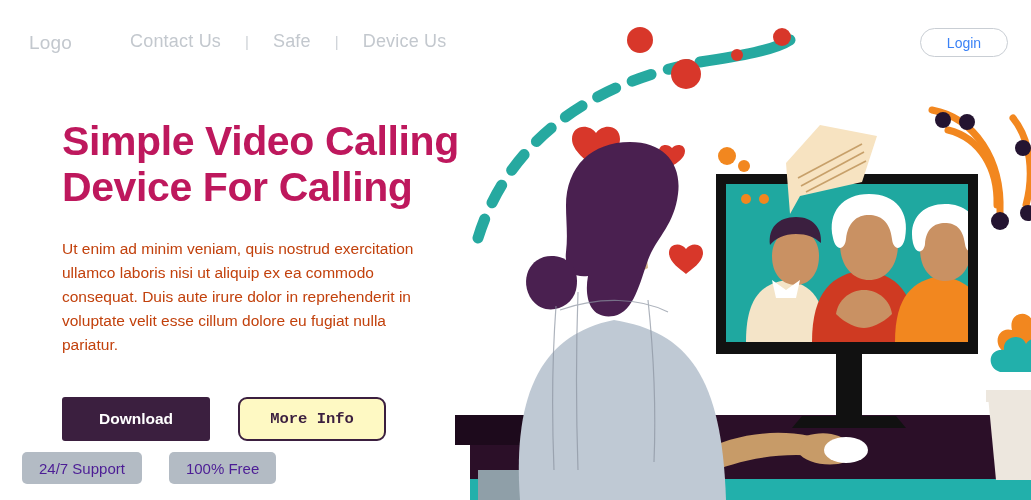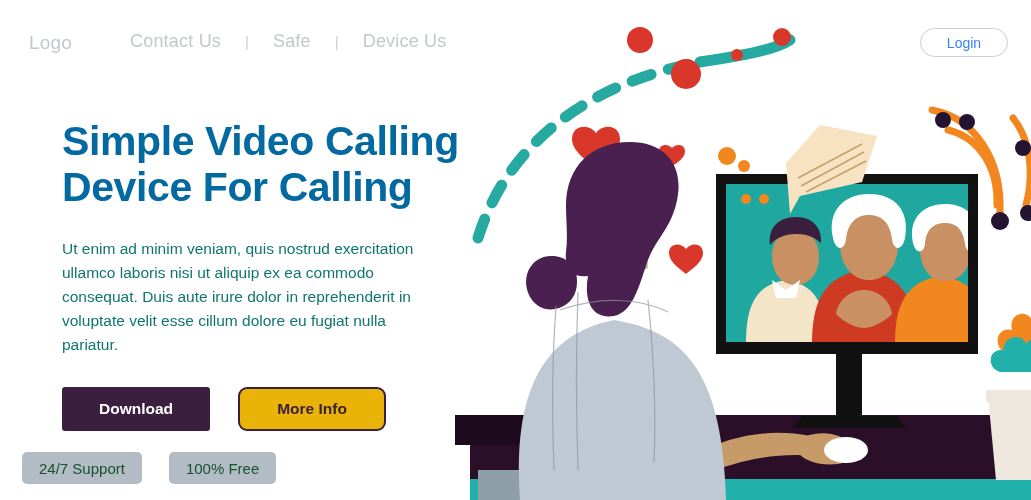--- a/index.html
+++ b/index.html
@@ -20,42 +20,42 @@
   .loginbtn{
     position:absolute;right:23px;top:22px;width:88px;height:29px;
     border:1.5px solid #c9ced4;border-radius:15px;background:transparent;
     color:#3b82f6;font-size:14px;font-family:"Liberation Sans",sans-serif;
     display:flex;align-items:center;justify-content:center;cursor:pointer;
   }
 
   
   .copy{position:absolute;left:62px;top:118px;width:440px;z-index:30;}
   .headline{
-    font-size:41px;line-height:46px;font-weight:bold;color:#0369a1;
+    font-size:41px;line-height:46px;font-weight:bold;color:#be185d;
     margin:0;letter-spacing:-0.4px;
   }
   .subcopy{
-    margin:27px 0 0 0;width:365px;font-size:15.5px;line-height:24px;color:#0f766e;
-  }
-  .ctarow{margin-top:30px;display:flex;align-items:center;gap:28px;}
+    margin:27px 0 0 0;width:365px;font-size:15.5px;line-height:24px;color:#c2410c;
+  }
+  .ctarow{margin-top:40px;display:flex;align-items:center;gap:28px;}
   .btn-primary{
     width:148px;height:44px;background:#3b1f3f;color:#fff;border:none;border-radius:3px;
     font-size:15.5px;font-weight:bold;font-family:"Liberation Sans",sans-serif;cursor:pointer;
     display:flex;align-items:center;justify-content:center;
   }
   .btn-secondary{
-    width:148px;height:44px;background:#eab308;color:#3b1f3f;border:2px solid #3b1f3f;border-radius:9px;
-    font-size:15.5px;font-weight:bold;font-family:Liberation Sans, sans-serif;cursor:pointer;
+    width:148px;height:44px;background:#fef9c3;color:#3b1f3f;border:2px solid #3b1f3f;border-radius:9px;
+    font-size:15.5px;font-weight:bold;font-family:Liberation Mono, monospace;cursor:pointer;
     display:flex;align-items:center;justify-content:center;
   }
 
   
   .tags{position:absolute;left:22px;bottom:16px;display:flex;gap:27px;z-index:35;}
   .tag{
-    height:32px;padding:0 17px;background:#b3bbc4;color:#14532d;border-radius:5px;
+    height:32px;padding:0 17px;background:#b3bbc4;color:#4c1d95;border-radius:5px;
     font-size:15px;display:flex;align-items:center;justify-content:center;cursor:pointer;
   }
 
   
   .art{position:absolute;left:0;top:0;width:1031px;height:500px;z-index:10;}
 </style>
 </head>
 <body>
 
 <div class="page">

